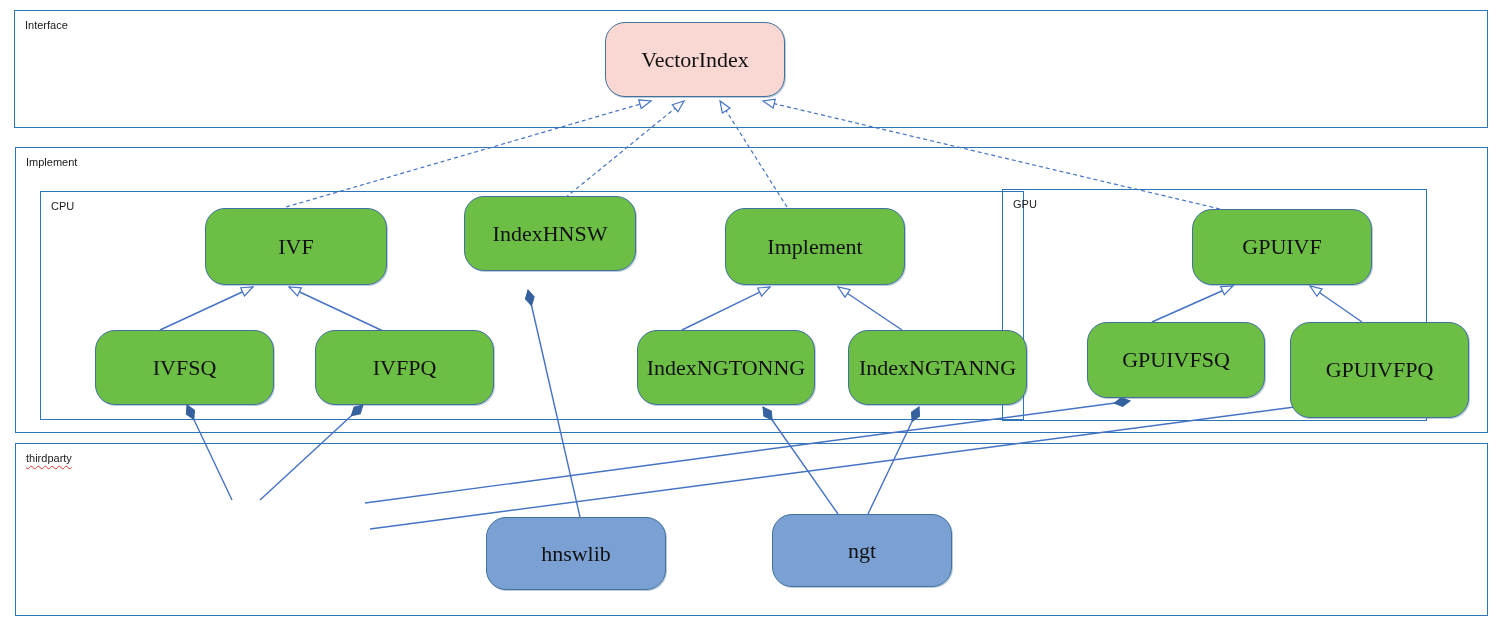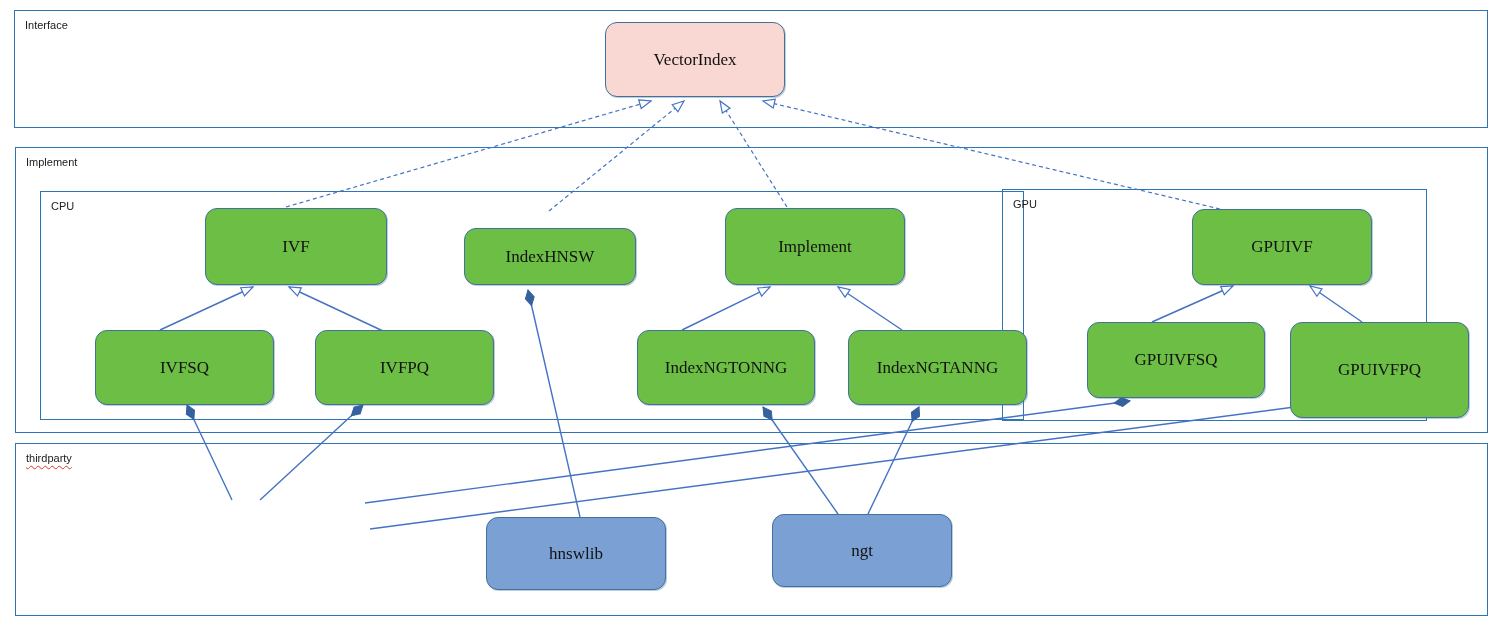--- a/index.html
+++ b/index.html
@@ -14,23 +14,23 @@
   .container-label{
     position:absolute;top:8px;left:10px;font-size:11px;color:#1a1a1a;
     font-family:"Liberation Sans",sans-serif;
   }
   .squiggle{
     text-decoration:underline wavy #d83a2e;
     text-decoration-thickness:1px;
     text-underline-offset:3px;
   }
   .node{
-    position:absolute;box-sizing:border-box;border-radius:12px;
+    position:absolute;box-sizing:border-box;border-radius:20px;
     display:flex;align-items:center;justify-content:center;
-    font-family:"Liberation Serif","DejaVu Serif",serif;font-size:17px;color:#111;
+    font-family:"Liberation Serif","DejaVu Serif",serif;font-size:22px;color:#111;
     border:1px solid #41719c;
     box-shadow:1px 1px 0 rgba(65,113,156,.35);
   }
   .node.pink{background:#f9d7d3;border:1.5px solid #41719c;}
   .node.green{background:#6cbe45;margin-left:22px;}
   .node.blue{background:#7ba1d4;}
   svg.connectors{position:absolute;left:0;top:0;pointer-events:none;}
   .edge{stroke:#4472c4;stroke-width:1.4;fill:none;}
   .edge.dashed{stroke-dasharray:4 3;stroke-width:1.2;}
 </style>
@@ -86,21 +86,21 @@
     <line class="edge" x1="580" y1="517" x2="528" y2="290" marker-end="url(#mDia)"></line>
     <line class="edge" x1="838" y1="514" x2="763" y2="407" marker-end="url(#mDia)"></line>
     <line class="edge" x1="868" y1="514" x2="919" y2="407" marker-end="url(#mDia)"></line>
     <line class="edge" x1="365" y1="503" x2="1130" y2="401" marker-end="url(#mDia)"></line>
     <line class="edge" x1="370" y1="529" x2="1340" y2="401" marker-end="url(#mDia)"></line>
   </svg>
 
   <div class="node pink" style="left:605px;top:22px;width:180px;height:75px">VectorIndex</div>
 
   <div class="node green" style="left:183px;top:208px;width:182px;height:77px">IVF</div>
-  <div class="node green" style="left:442px;top:228px;width:172px;height:57px">IndexHNSW</div>
+  <div class="node green" style="left:442px;top:196px;width:172px;height:75px">IndexHNSW</div>
   <div class="node green" style="left:703px;top:208px;width:180px;height:77px">Implement</div>
 
   <div class="node green" style="left:73px;top:330px;width:179px;height:75px">IVFSQ</div>
   <div class="node green" style="left:293px;top:330px;width:179px;height:75px">IVFPQ</div>
   <div class="node green" style="left:615px;top:330px;width:178px;height:75px">IndexNGTONNG</div>
   <div class="node green" style="left:826px;top:330px;width:179px;height:75px">IndexNGTANNG</div>
 
   <div class="node green" style="left:1170px;top:209px;width:180px;height:76px">GPUIVF</div>
   <div class="node green" style="left:1065px;top:322px;width:178px;height:76px">GPUIVFSQ</div>
   <div class="node green" style="left:1268px;top:322px;width:179px;height:96px">GPUIVFPQ</div>

